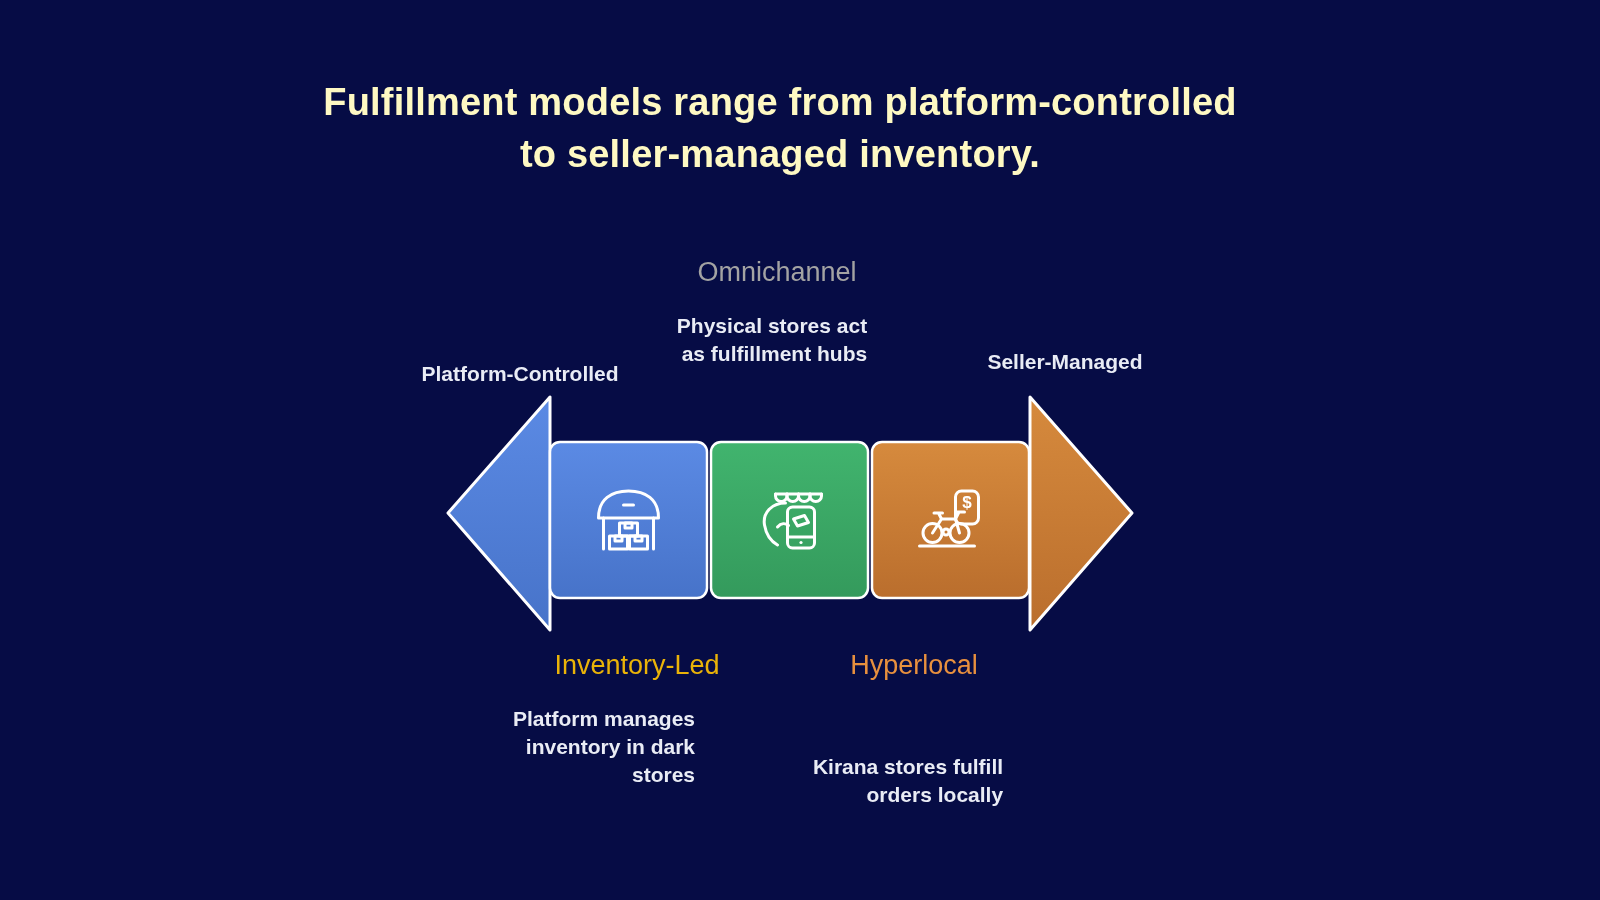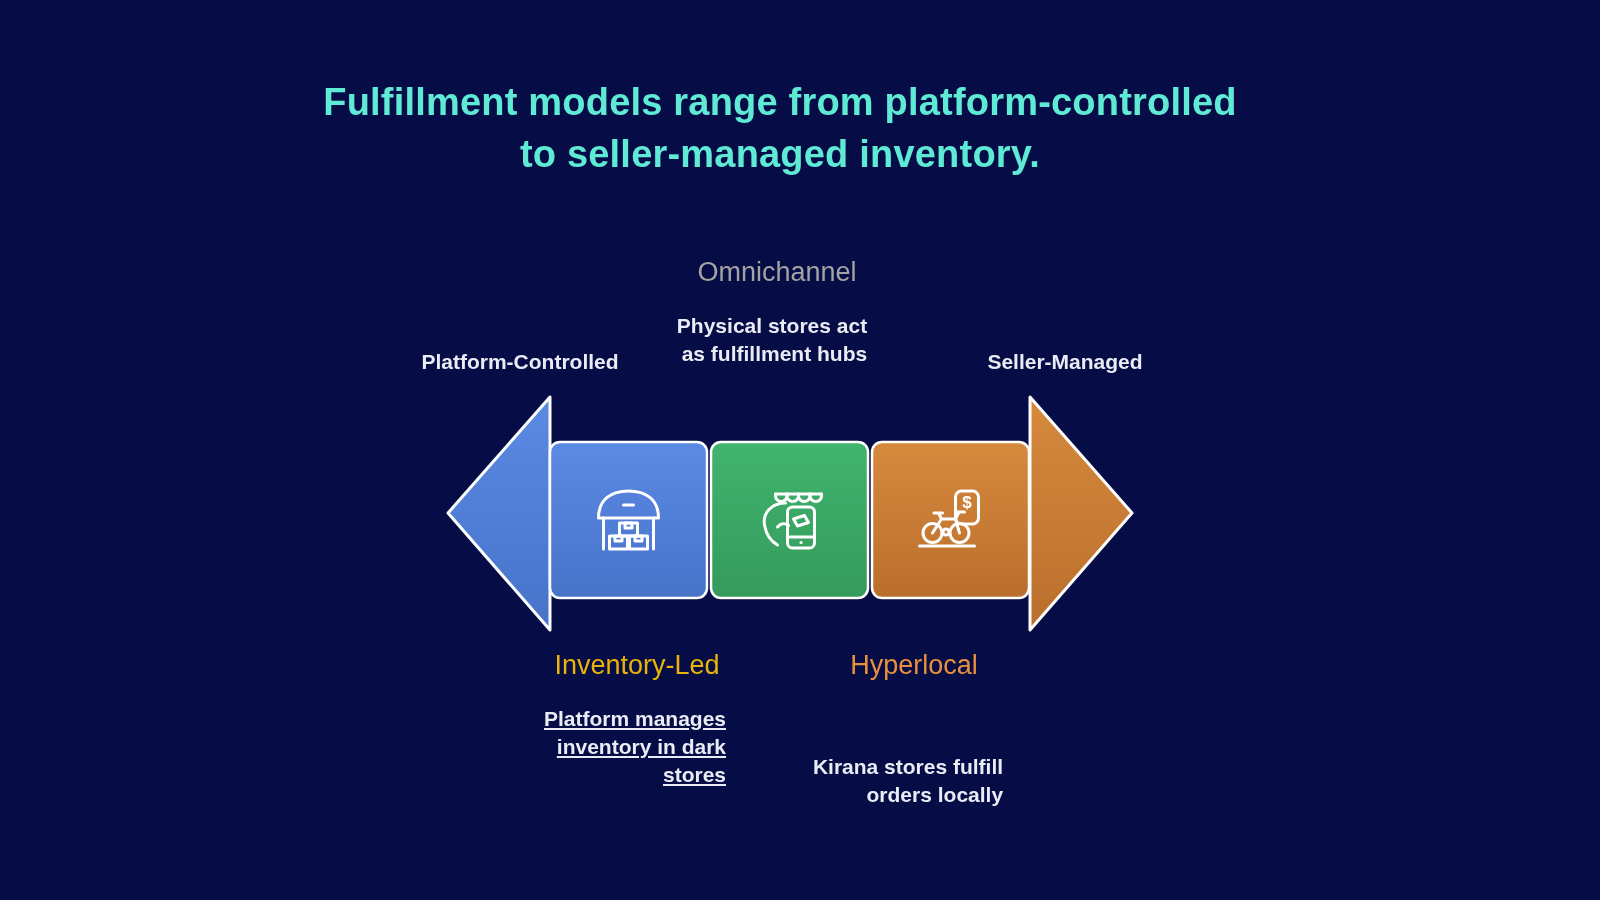--- a/index.html
+++ b/index.html
@@ -8,21 +8,21 @@
     background: #060c45;
     font-family: "Liberation Sans", sans-serif;
     overflow: hidden;
   }
   .stage { position: relative; width: 1600px; height: 900px; background: #060c45; }
 
   .title {
     position: absolute; left: 780px; top: 76px; transform: translateX(-50%);
     width: 1050px; margin: 0;
     font-size: 38px; font-weight: 700; line-height: 1.37;
-    color: #5eead4; text-align: center; white-space: pre-line;
+    color: #fef9c3; text-align: center; white-space: pre-line;
     letter-spacing: 0.2px;
   }
 
   .category-label {
     position: absolute; transform: translateX(-50%);
     font-size: 21px; font-weight: 600; color: #e9ecf5;
     text-align: center; white-space: nowrap;
   }
   .model-name {
     position: absolute; transform: translateX(-50%);
@@ -34,24 +34,24 @@
     font-size: 21px; font-weight: 600; color: #e9ecf5;
     line-height: 28px; text-align: right; white-space: pre-line;
   }
 
   .name-omnichannel { color: #a3a3a3; }
   .name-inventory   { color: #eab308; }
   .name-hyperlocal  { color: #e8903e; }
 
   .pos-omni-name  { left: 777px; top: 257px; }
   .pos-omni-desc  { left: 772px; top: 312px; }
-  .pos-left-end   { left: 520px; top: 350px; }
+  .pos-left-end   { left: 520px; top: 362px; }
   .pos-right-end  { left: 1065px; top: 350px; }
   .pos-inv-name   { left: 637px; top: 650px; }
-  .pos-inv-desc   { left: 635px; top: 705px; text-decoration: underline; }
+  .pos-inv-desc   { left: 604px; top: 705px; }
   .pos-hyp-name   { left: 914px; top: 650px; }
   .pos-hyp-desc   { left: 908px; top: 705px; margin-top: 48px; }
 
   .arrow-svg { position: absolute; left: 440px; top: 385px; }
 
   .icon-stroke { stroke: #ffffff; stroke-width: 3; fill: none;
                  stroke-linecap: round; stroke-linejoin: round; }
 </style>
 </head>
 <body>

